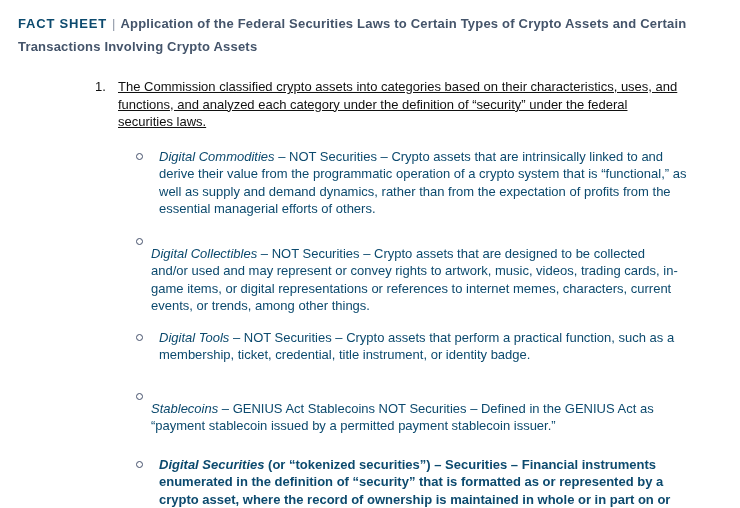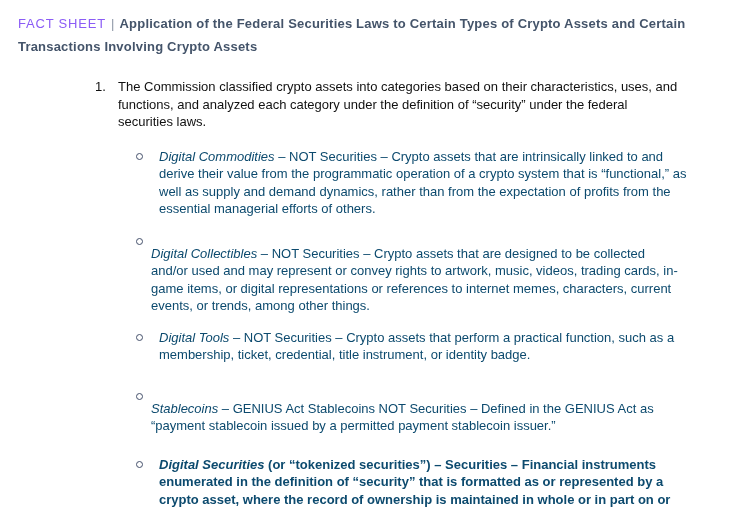--- a/index.html
+++ b/index.html
@@ -14,38 +14,38 @@
   .header {
     padding: 12px 40px 0 18px;
     max-width: 682px;
     font-size: 13px;
     line-height: 23px;
     font-weight: bold;
     color: #44546a;
     letter-spacing: 0.2px;
   }
   .header .label {
-    font-weight: 400;
-    color: #8b5cf6;
+    font-weight: 700;
+    color: #0c4a6e;
     letter-spacing: 0.8px;
   }
   .header .sep {
     font-weight: 400;
     color: #8d96a5;
     margin: 0 5px;
   }
   .numbered-item {
     display: flex;
     margin: 20px 0 0 95px;
     font-size: 13px;
     line-height: 17.5px;
     color: #111111;
   }
   .num { width: 23px; flex: none; }
-  .intro { margin: 0; width: 562px; }
+  .intro { margin: 0; width: 562px; text-decoration: underline; }
   .bullets {
     list-style: none;
     margin: 17px 0 0 135px;
     padding: 0;
     font-size: 13px;
     line-height: 17.5px;
     color: #0c4a6e;
   }
   .bullet { display: flex; margin-bottom: 15px; }
   .bullet:nth-child(2) { margin-bottom: 14px; flex-direction: column; }

